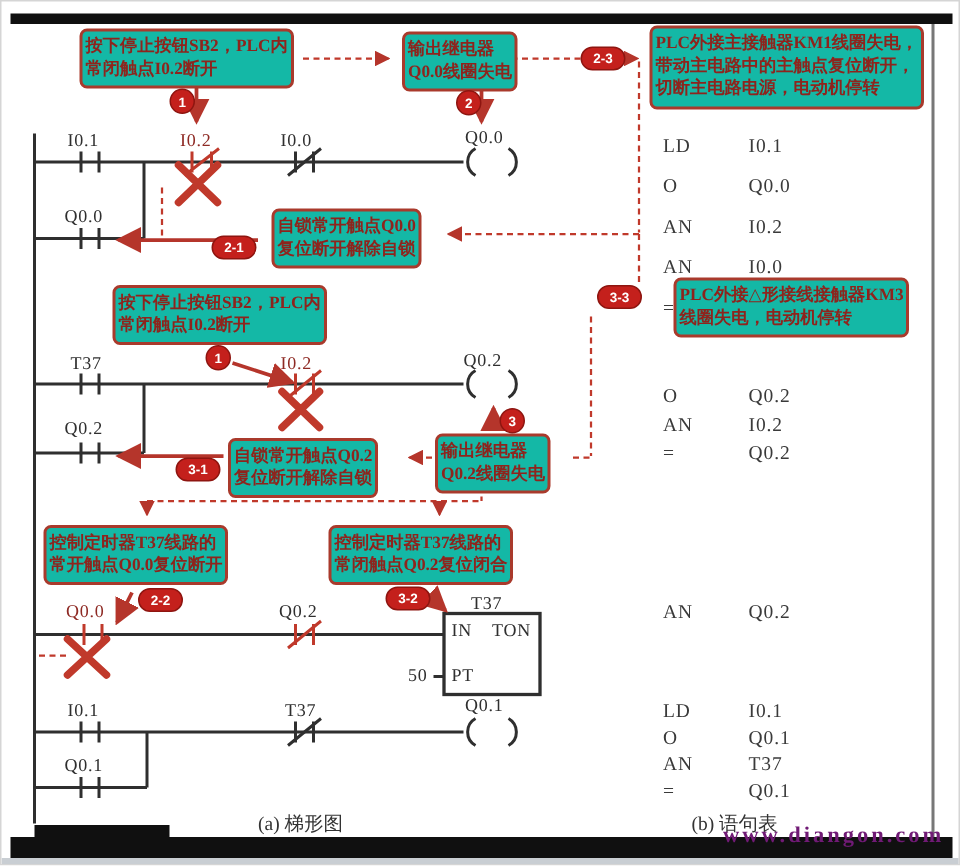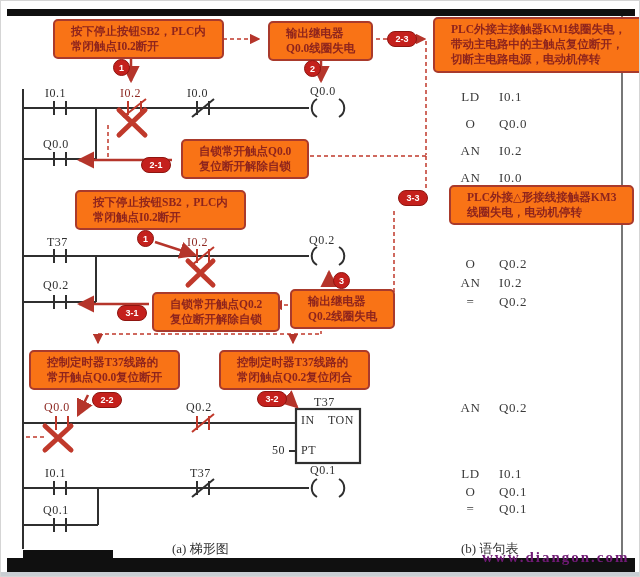--- a/index.html
+++ b/index.html
@@ -6,33 +6,33 @@
   #shot{position:relative;width:640px;height:577px;background:#ffffff;overflow:hidden;
         border:1px solid #d5d5d5;box-sizing:border-box;
         font-family:"Liberation Sans",sans-serif;}
   .bar{position:absolute;background:#101010;}
   .right-line{position:absolute;background:#777;}
   .bottom-strip{position:absolute;background:#c9ced3;}
   svg.lines{position:absolute;left:0;top:0;z-index:1;}
   .lbl{position:absolute;z-index:2;font:12px "Liberation Serif","DejaVu Serif",serif;
        color:#2f2f2f;letter-spacing:.5px;white-space:pre;}
   .lbl.red{color:#8e2a24;}
-  .abox{position:absolute;z-index:3;background:#f97316;border:2px solid #a93a2c;border-radius:5px;
+  .abox{position:absolute;z-index:3;background:#14b8a6;border:2px solid #a93a2c;border-radius:5px;
         color:#8e241d;font-weight:bold;font-size:11.5px;line-height:1.32;
         font-family:"Liberation Serif","DejaVu Serif",serif;
-        padding:3px 16px;white-space:pre;}
+        padding:3px 2px;white-space:pre;}
   .badge{position:absolute;z-index:4;background:#c4201c;color:#fff;border:1px solid #8e1510;
          display:flex;align-items:center;justify-content:center;
          font:bold 9px "Liberation Sans",sans-serif;box-sizing:border-box;}
   .badge.circ{width:17px;height:17px;border-radius:50%;}
   .badge.oval{width:30px;height:16px;border-radius:8px;}
   .stl{position:absolute;z-index:2;font:13px "Liberation Serif","DejaVu Serif",serif;
        color:#3a3a3a;letter-spacing:.6px;}
   .srow{white-space:pre;}
-  .srow .op{display:inline-block;width:57px;text-align:center;}
+  .srow .op{display:inline-block;width:57px;}
   .srow .ext{margin-left:18px;}
   .cap{position:absolute;z-index:2;font:13px "Liberation Serif","DejaVu Serif",serif;color:#333;}
   .wm{position:absolute;z-index:6;font:bold 15px "Liberation Serif","DejaVu Serif",serif;
       color:#701a75;letter-spacing:2px;}
 </style>
 </head>
 <body>
 
 <div id="shot">
 
@@ -183,20 +183,21 @@
     <div class="srow"><span class="op">O</span><span class="opd">Q0.2</span></div>
     <div class="srow"><span class="op">AN</span><span class="opd">I0.2</span></div>
     <div class="srow"><span class="op">=</span><span class="opd">Q0.2</span></div>
   </div>
   <div class="stl" style="left:441px;top:398px;line-height:18px">
     <div class="srow"><span class="op">AN</span><span class="opd">Q0.2</span></div>
   </div>
   <div class="stl" style="left:441px;top:464px;line-height:17.5px">
     <div class="srow"><span class="op">LD</span><span class="opd">I0.1</span></div>
     <div class="srow"><span class="op">O</span><span class="opd">Q0.1</span></div>
+    <div class="srow"><span class="op">AN</span><span class="opd">T37</span></div>
     <div class="srow"><span class="op">=</span><span class="opd">Q0.1</span></div>
   </div>
 
   <div class="cap" style="left:171px;top:539px">(a) 梯形图</div>
   <div class="cap" style="left:460px;top:539px">(b) 语句表</div>
   <div class="wm" style="left:481px;top:548px">www.diangon.com</div>
 
 </div>
 
 </body></html>

